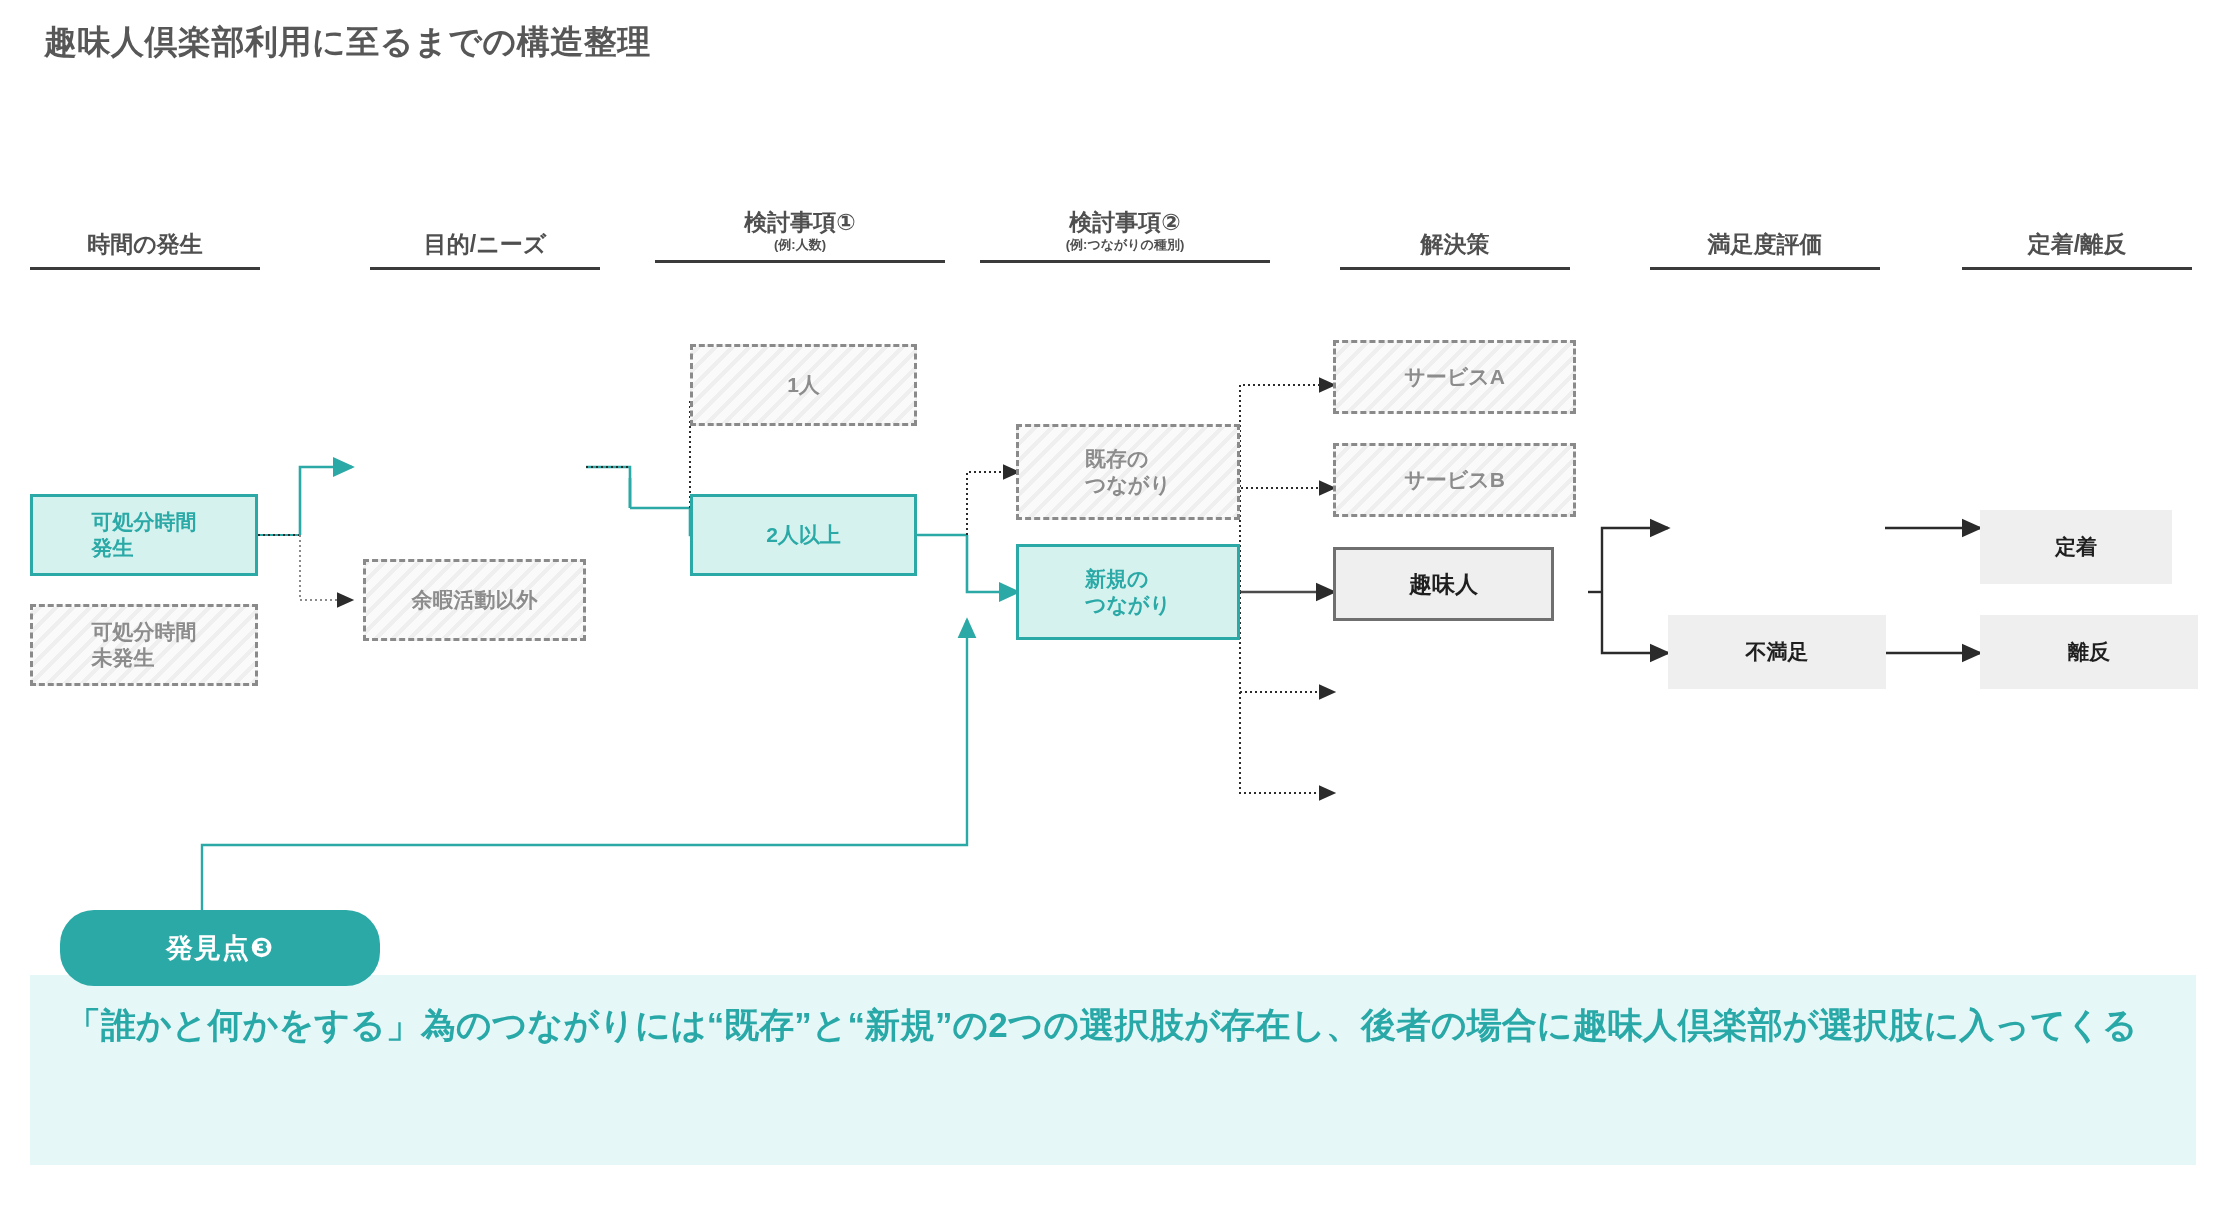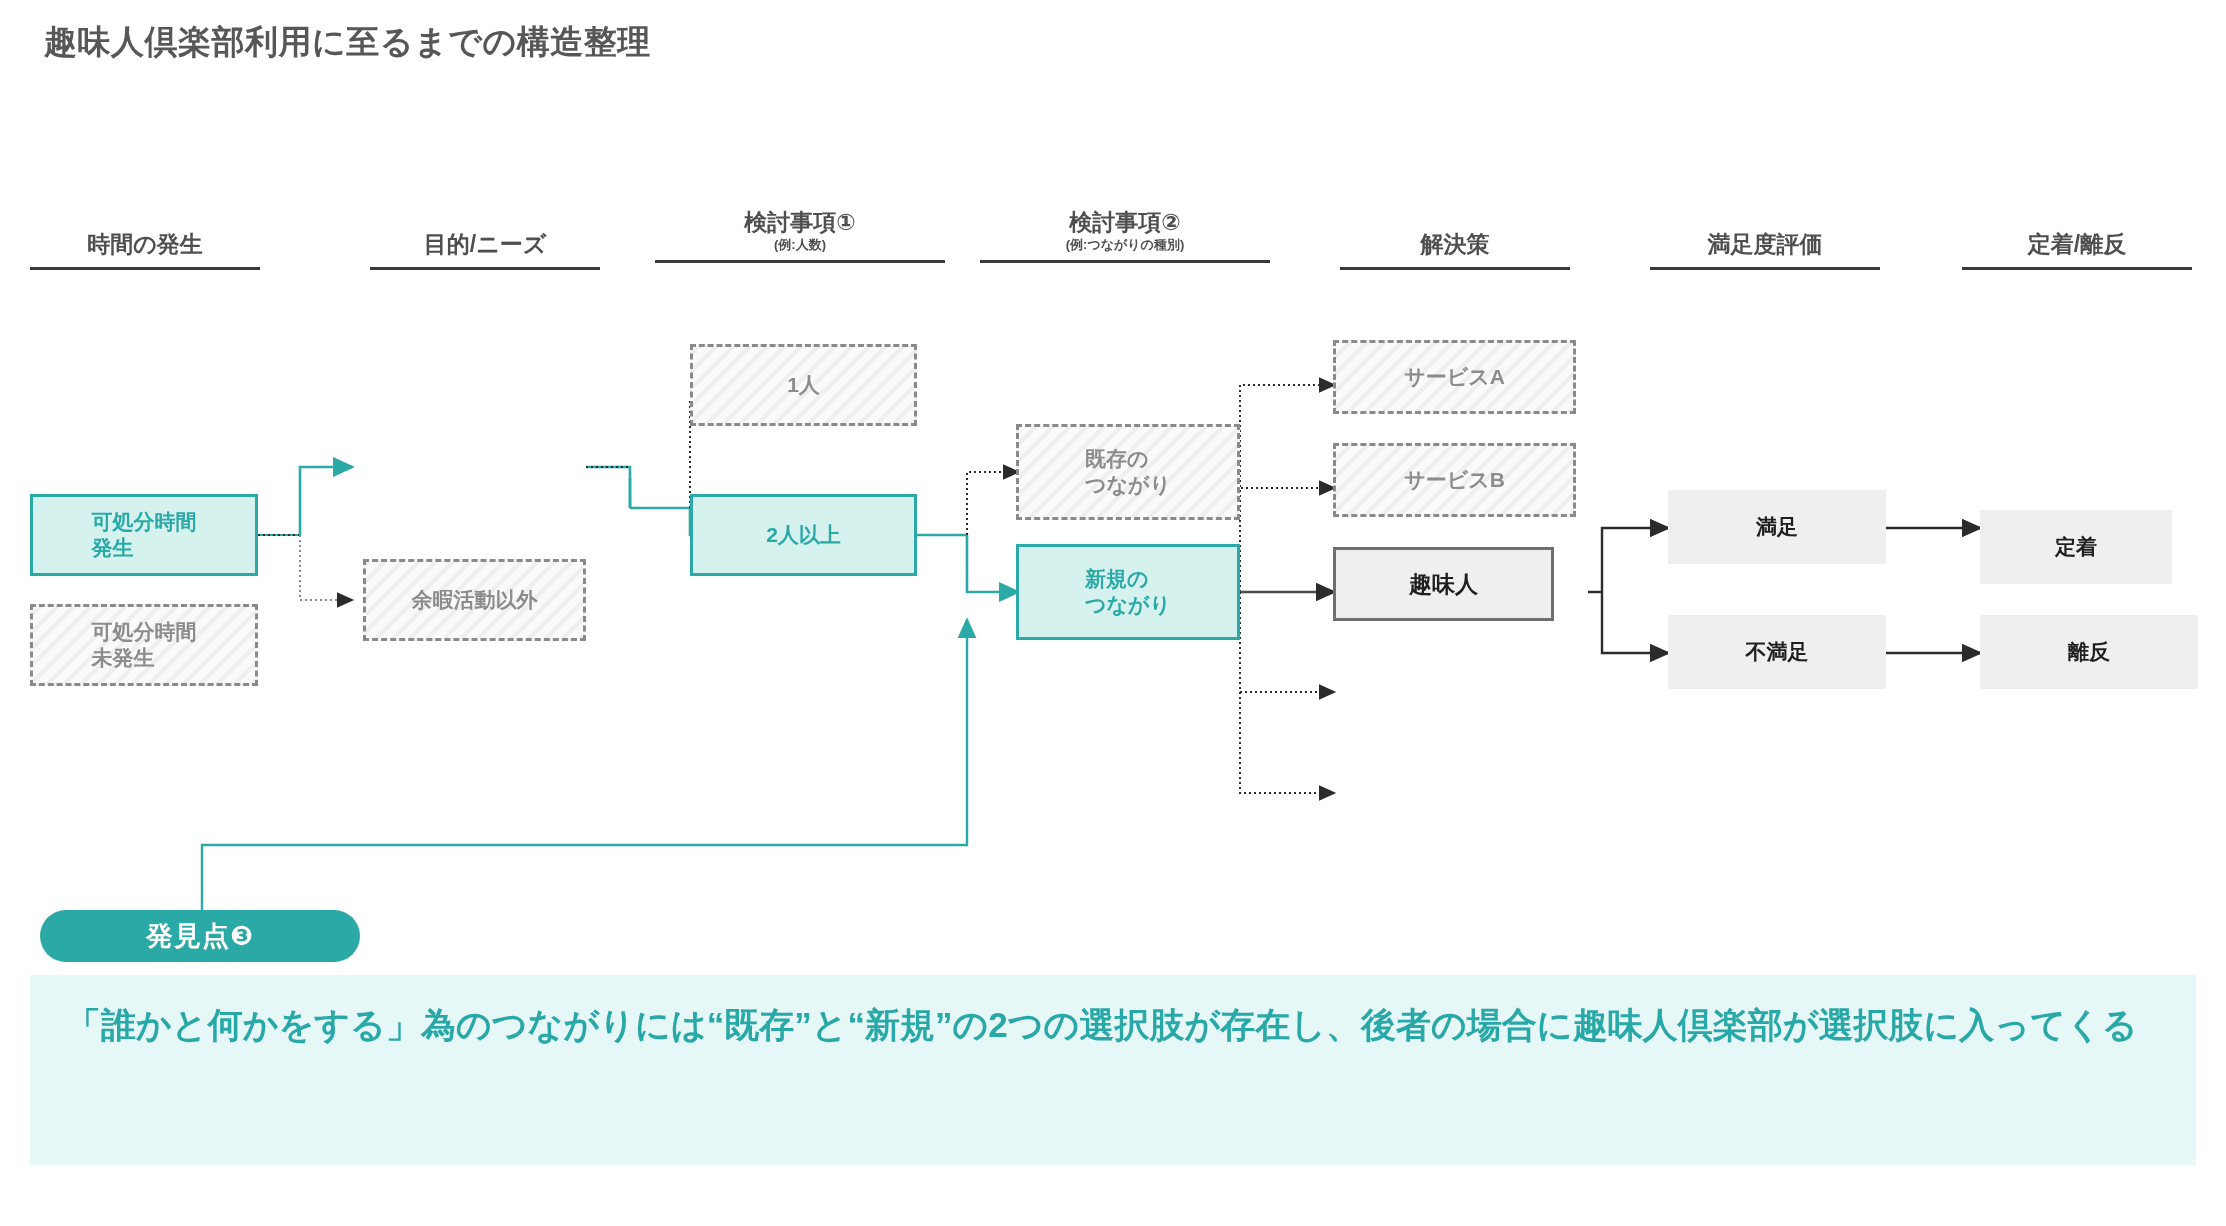--- a/index.html
+++ b/index.html
@@ -118,24 +118,24 @@
   .insight-panel {
     position: absolute;
     left: 30px;
     top: 975px;
     width: 2166px;
     height: 190px;
     background: #e6f7f7;
   }
   .insight-badge {
     position: absolute;
-    left: 40px;
+    left: 60px;
     top: 910px;
     width: 320px;
-    height: 52px;
+    height: 76px;
     border-radius: 34px;
     background: #2aa9a6;
     color: #ffffff;
     font-size: 27px;
     font-weight: bold;
     display: flex;
     align-items: center;
     justify-content: center;
     letter-spacing: 1px;
   }
@@ -250,21 +250,20 @@
 
   <div class="node inactive" style="left:1016px; top:424px; width:224px; height:96px;">既存の
 つながり</div>
   <div class="node active" style="left:1016px; top:544px; width:224px; height:96px;">新規の
 つながり</div>
 
   <div class="node inactive" style="left:1333px; top:340px; width:243px; height:74px;">サービスA</div>
   <div class="node inactive" style="left:1333px; top:443px; width:243px; height:74px;">サービスB</div>
   <div class="node focus" style="left:1333px; top:547px; width:221px; height:74px; font-size:23px;">趣味人</div>
 
-  <div class="node plain" style="left:1668px; top:490px; width:218px; height:74px;">満足</div>
   <div class="node plain" style="left:1668px; top:615px; width:218px; height:74px;">不満足</div>
 
   <div class="node plain" style="left:1980px; top:490px; width:192px; height:74px;margin-top:20px;">定着</div>
   <div class="node plain" style="left:1980px; top:615px; width:218px; height:74px;">離反</div>
 
   <div class="insight-panel"></div>
   <div class="insight-badge">発見点❸</div>
   <div class="insight-text">「誰かと何かをする」為のつながりには“既存”と“新規”の2つの選択肢が存在し、後者の場合に趣味人倶楽部が選択肢に入ってくる</div>
 
 </div>

